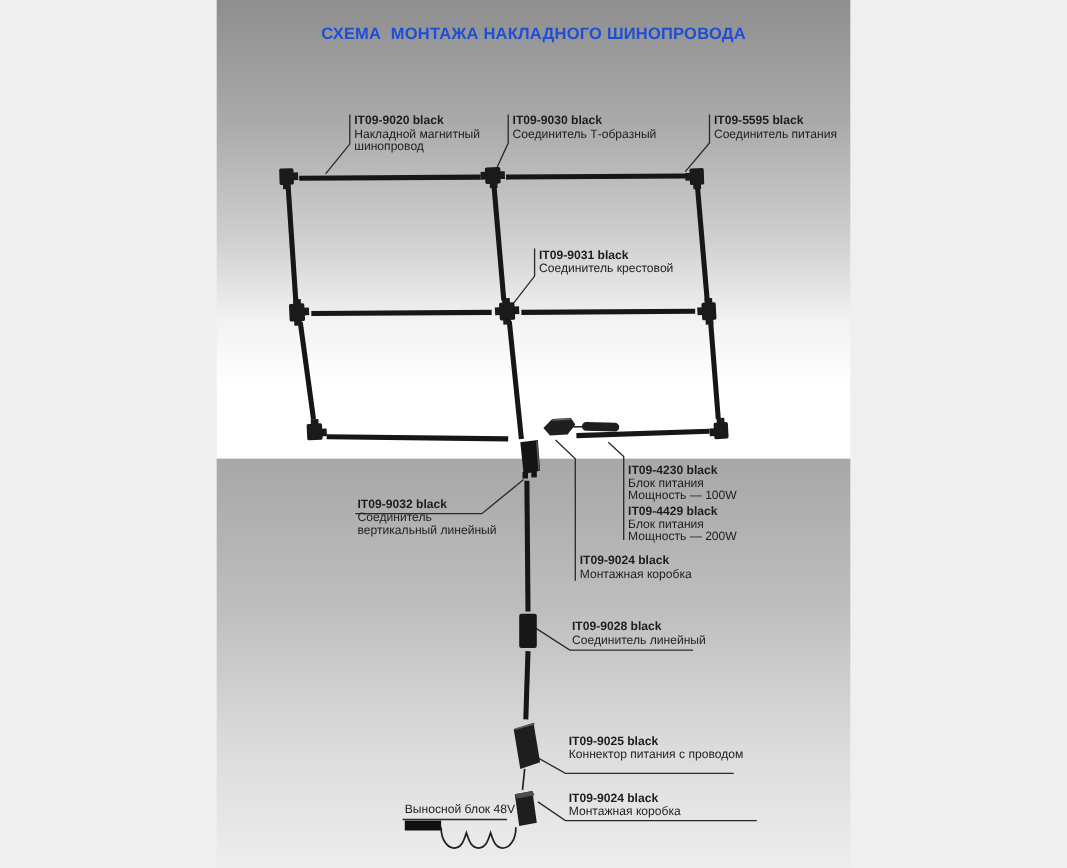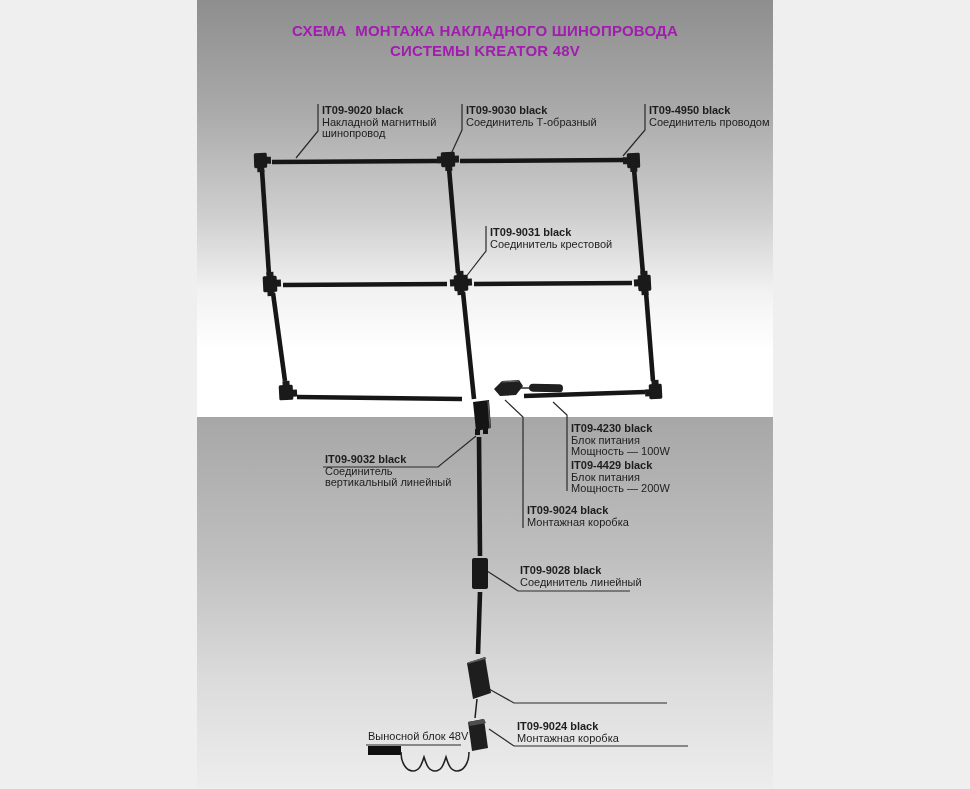--- a/index.html
+++ b/index.html
@@ -14,21 +14,21 @@
     position:absolute;left:0;top:0;width:100%;height:417px;
     background:linear-gradient(180deg,#8e8e8e 0%,#a9a9a9 26%,#cfcfcf 52%,#f2f2f2 70%,#ffffff 84%,#ffffff 100%);
   }
   .wall{
     position:absolute;left:0;top:417px;width:100%;height:372px;
     background:linear-gradient(180deg,#a7a7a7 0%,#bfbfbf 38%,#dbdbdb 70%,#ededed 100%);
   }
   svg.art{position:absolute;left:0;top:0;width:970px;height:789px}
   .title{
     position:absolute;left:197px;top:21px;width:576px;text-align:center;
-    font-weight:bold;font-size:15px;line-height:20px;color:#a21caf;letter-spacing:.2px;
+    font-weight:bold;font-size:15px;line-height:20px;color:#1d4ed8;letter-spacing:.2px;
   }
   .title div{white-space:pre}
   .lbl{position:absolute;font-size:11px;line-height:11.5px;color:#1d1d1d}
   .lbl .code{font-weight:bold}
   .lbl .desc{white-space:pre-line}
 </style>
 </head>
 <body>
 
 <div class="stage">
@@ -149,37 +149,36 @@
       <polygon points="468,722 484,719 488,748 472,751" fill="#1e1e1e"></polygon>
       <polygon points="468,722 484,719 486,723 470,726" fill="#4e4e4e"></polygon>
     </g>
 
     <rect x="368" y="746" width="33" height="9" fill="#0f0f0f"></rect>
     <path d="M401,752 c0,12 6,19 12,19 c7,0 9,-8 11,-14 c2,6 4,14 11,14 c7,0 9,-8 11,-14 c2,6 4,14 11,14 c6,0 12,-7 12,-19" fill="none" stroke="#222222" stroke-width="1.6"></path>
   </svg>
 
   <div class="title">
     <div>СХЕМА  МОНТАЖА НАКЛАДНОГО ШИНОПРОВОДА</div>
-    <div>СИСТЕМЫ KREATOR 48V</div>
   </div>
 
   <div class="lbl" style="left:322px;top:105px">
     <div class="code">IT09-9020 black</div>
     <div class="desc">Накладной магнитный
 шинопровод</div>
   </div>
 
   <div class="lbl" style="left:466px;top:105px">
     <div class="code">IT09-9030 black</div>
     <div class="desc">Соединитель Т-образный</div>
   </div>
 
   <div class="lbl" style="left:649px;top:105px">
-    <div class="code">IT09-4950 black</div>
-    <div class="desc">Соединитель проводом</div>
+    <div class="code">IT09-5595 black</div>
+    <div class="desc">Соединитель питания</div>
   </div>
 
   <div class="lbl" style="left:490px;top:227px">
     <div class="code">IT09-9031 black</div>
     <div class="desc">Соединитель крестовой</div>
   </div>
 
   <div class="lbl" style="left:325px;top:454px">
     <div class="code">IT09-9032 black</div>
     <div class="desc">Соединитель
@@ -201,20 +200,24 @@
   <div class="lbl" style="left:527px;top:505px">
     <div class="code">IT09-9024 black</div>
     <div class="desc">Монтажная коробка</div>
   </div>
 
   <div class="lbl" style="left:520px;top:565px">
     <div class="code">IT09-9028 black</div>
     <div class="desc">Соединитель линейный</div>
   </div>
 
+  <div class="lbl" style="left:517px;top:669px">
+    <div class="code">IT09-9025 black</div>
+    <div class="desc">Коннектор питания с проводом</div>
+  </div>
 
   <div class="lbl" style="left:517px;top:721px">
     <div class="code">IT09-9024 black</div>
     <div class="desc">Монтажная коробка</div>
   </div>
 
   <div class="lbl" style="left:368px;top:731px">
     <div class="desc">Выносной блок 48V</div>
   </div>
 </div>

